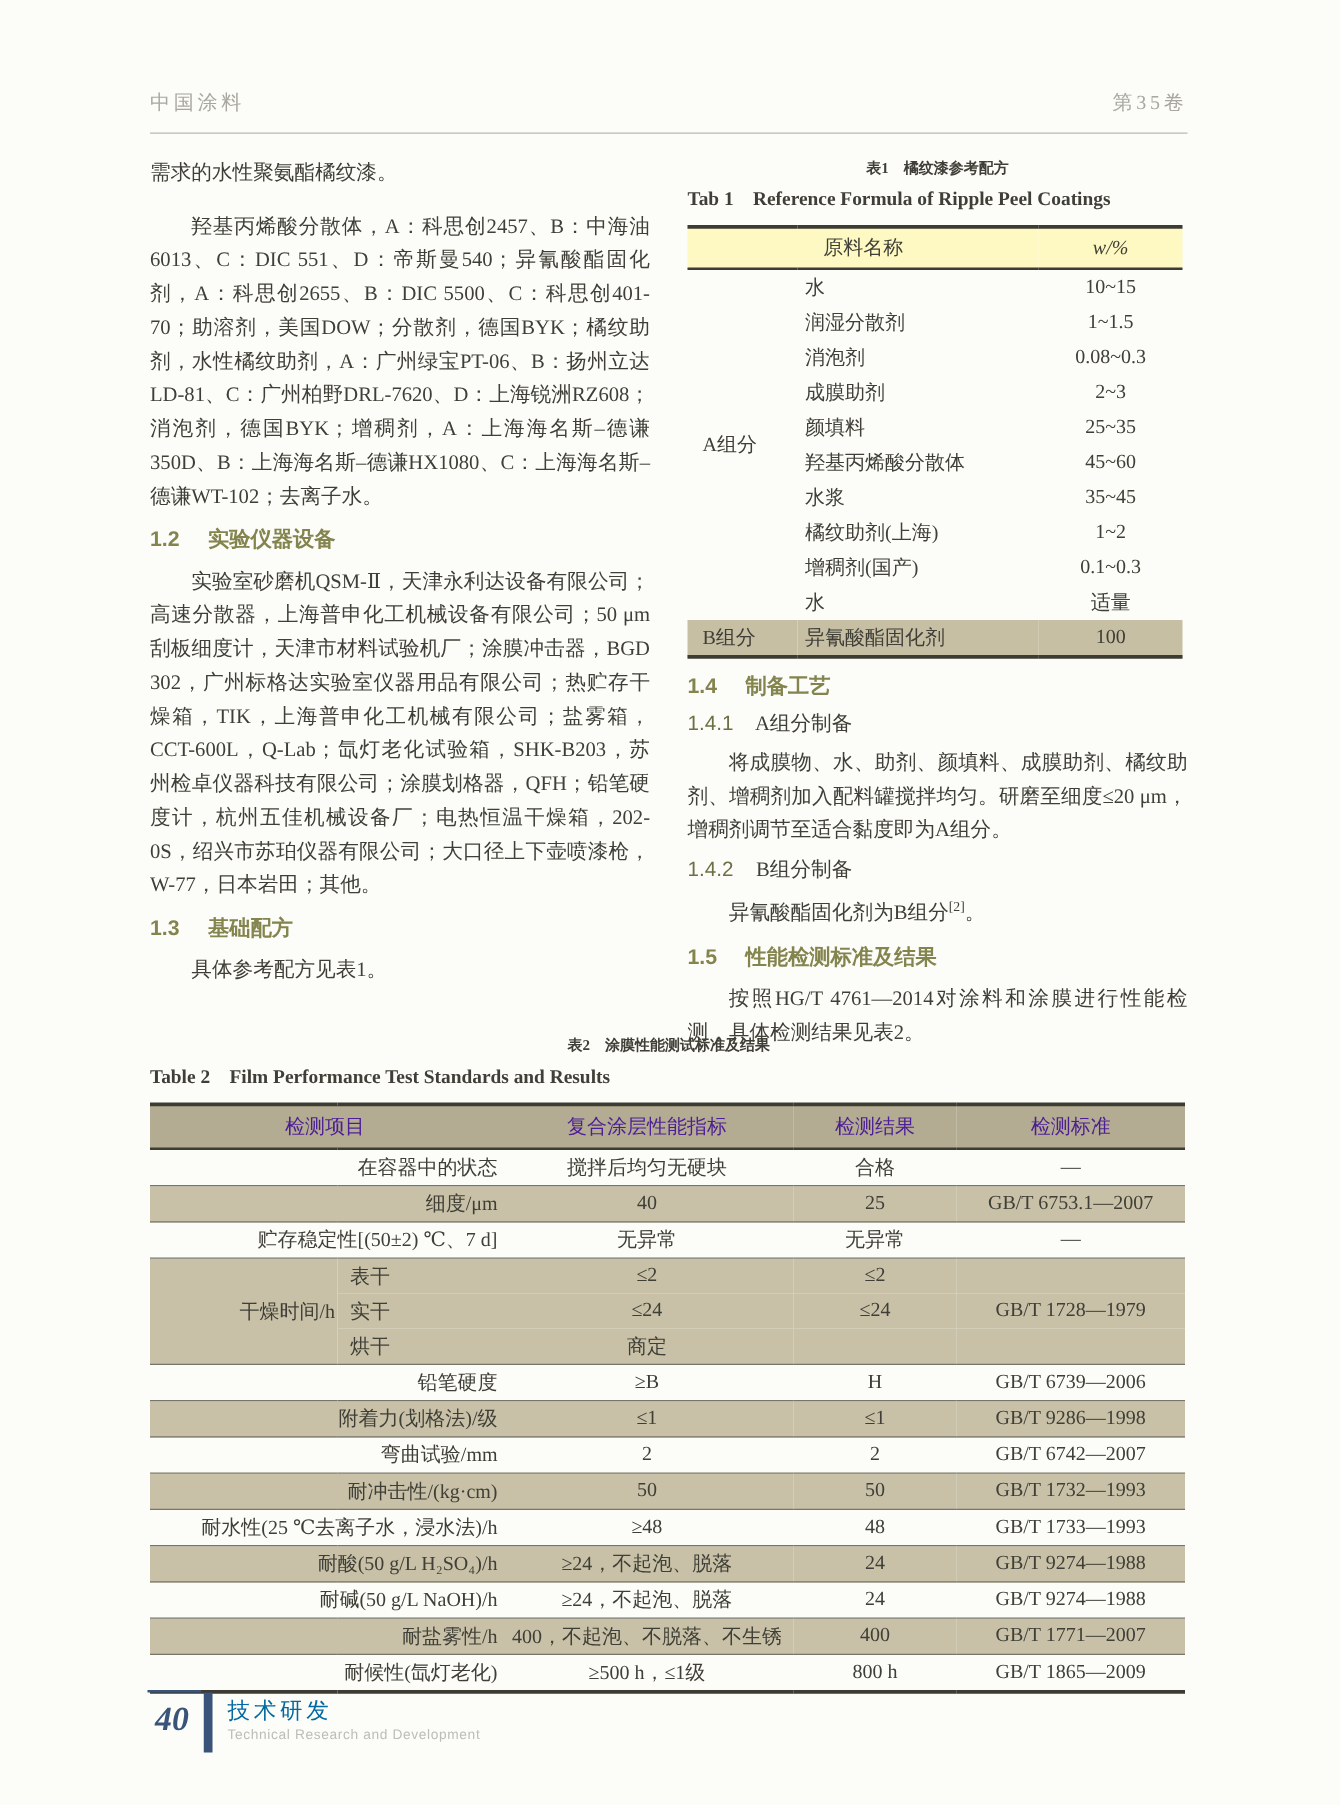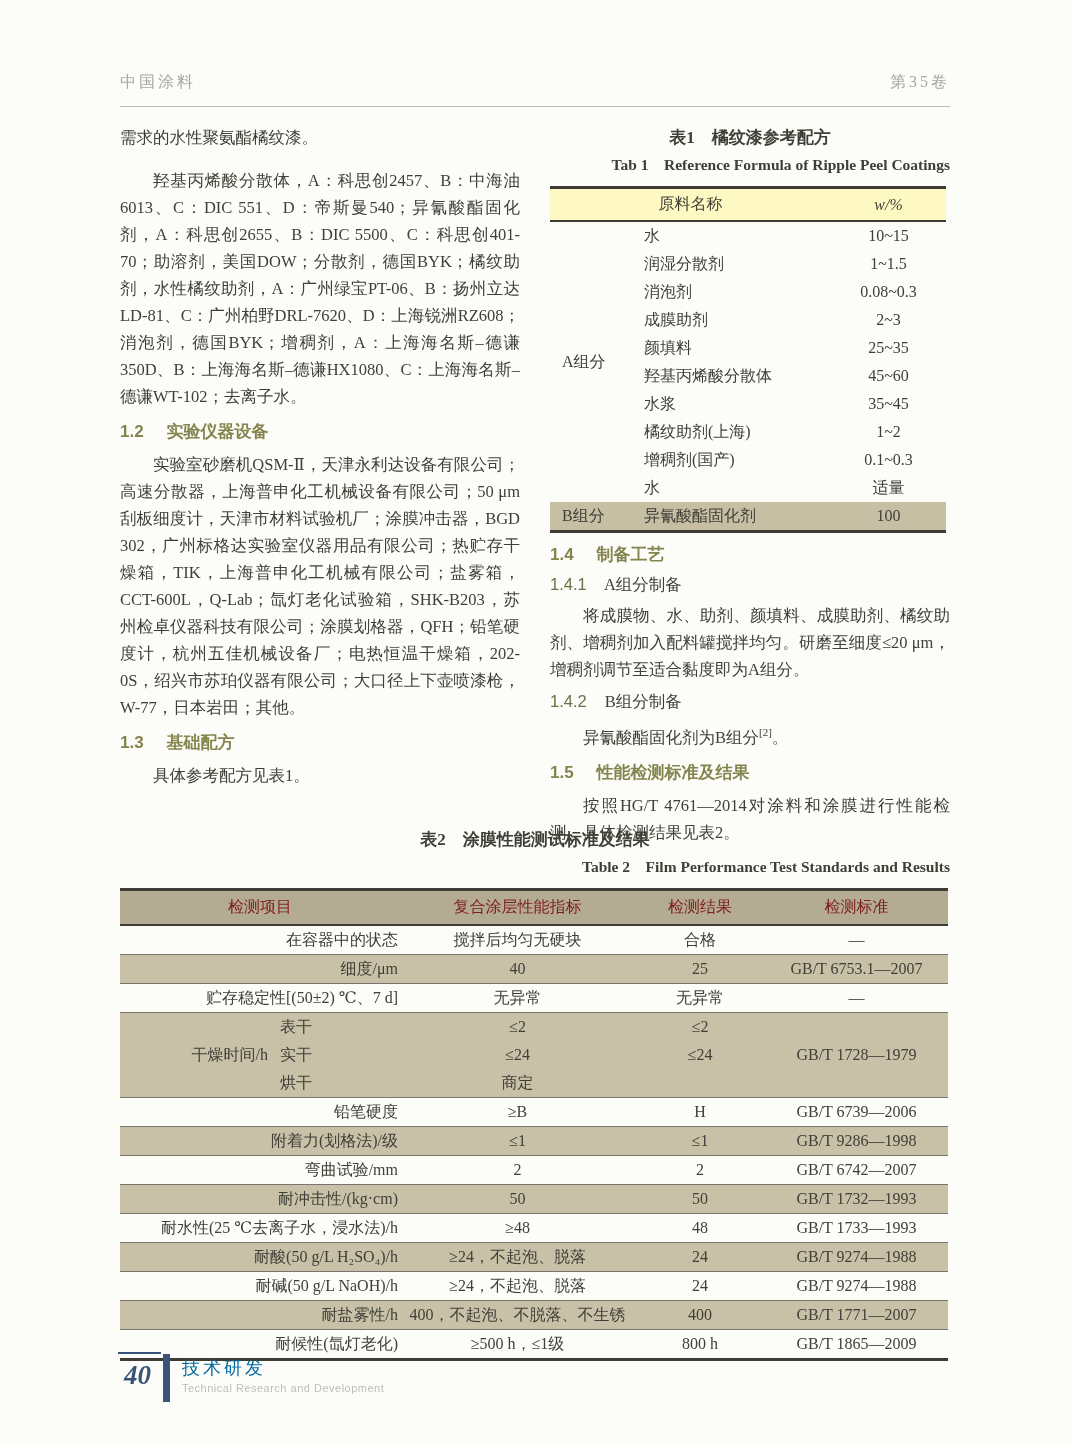--- a/index.html
+++ b/index.html
@@ -31,43 +31,43 @@
   h2.sec .num{margin-right:18px;}
   h3.sec{
     font-size:16.5px;font-weight:normal;margin:8px 0 6px 0;color:#3f3f37;
   }
   h3.sec .num{color:#6f6f45;font-family:"Liberation Sans","DejaVu Sans",sans-serif;margin-right:14px;}
   p.para{
     font-size:16.5px;line-height:27px;margin:0;text-align:justify;text-indent:2em;
   }
   p.para sup{font-size:11px;}
   
-  .tbl-cap-zh{text-align:center;font-weight:bold;font-size:17px;margin:2px 0 6px 0;}
-  .tbl-cap-en{text-align:right;font-weight:bold;font-size:15.5px;margin:4px 0 10px 0;}
+  .tbl-cap-zh{text-align:center;font-weight:bold;font-size:12px;margin:2px 0 6px 0;}
+  .tbl-cap-en{text-align:left;font-weight:bold;font-size:15.5px;margin:4px 0 10px 0;}
   
   table.t1{
     width:396px;border-collapse:collapse;font-size:16px;
     border-top:3px solid #3c3c33;border-bottom:3px solid #3c3c33;
   }
   table.t1 thead tr{background:#fef9c3;border-bottom:2px solid #3c3c33;}
   table.t1 th{font-weight:normal;padding:5px 2px;}
   table.t1 th.wcol{font-style:italic;font-family:"Liberation Serif",serif;}
   table.t1 td{padding:3.5px 2px;}
   table.t1 .group-cell{text-align:left;padding-left:12px;vertical-align:middle;}
   table.t1 .name-cell{text-align:left;padding-left:6px;}
   table.t1 .val-cell{text-align:center;}
   table.t1 tr.shade{background:#c6bfa4;}
   
   .table2-wrap{position:absolute;left:120px;top:826px;width:830px;}
   table.t2{
     width:828px;border-collapse:collapse;font-size:16px;table-layout:fixed;
     border-top:3px solid #3c3c33;border-bottom:3px solid #3c3c33;
   }
   table.t2 thead tr{background:#b3ac92;border-bottom:2px solid #3c3c33;}
-  table.t2 th{font-weight:normal;color:#7f1d1d;padding:6px 2px;}
+  table.t2 th{font-weight:normal;color:#4c1d95;padding:6px 2px;}
   table.t2 td{padding:3.5px 2px;text-align:center;}
   table.t2 td.item-cell{text-align:right;padding-left:10px;vertical-align:middle;}
   table.t2 td.sub-cell{text-align:left;padding-left:10px;}
   table.t2 tbody tr{border-bottom:1px solid #76766a;}
   table.t2 tbody tr.no-line{border-bottom:none;}
   table.t2 tbody tr:last-child{border-bottom:none;}
   table.t2 tr.shade{background:#c8c1a7;}
   
   .footer{position:absolute;left:118px;top:1352px;display:flex;align-items:flex-start;}
   .footer .pagenum{

